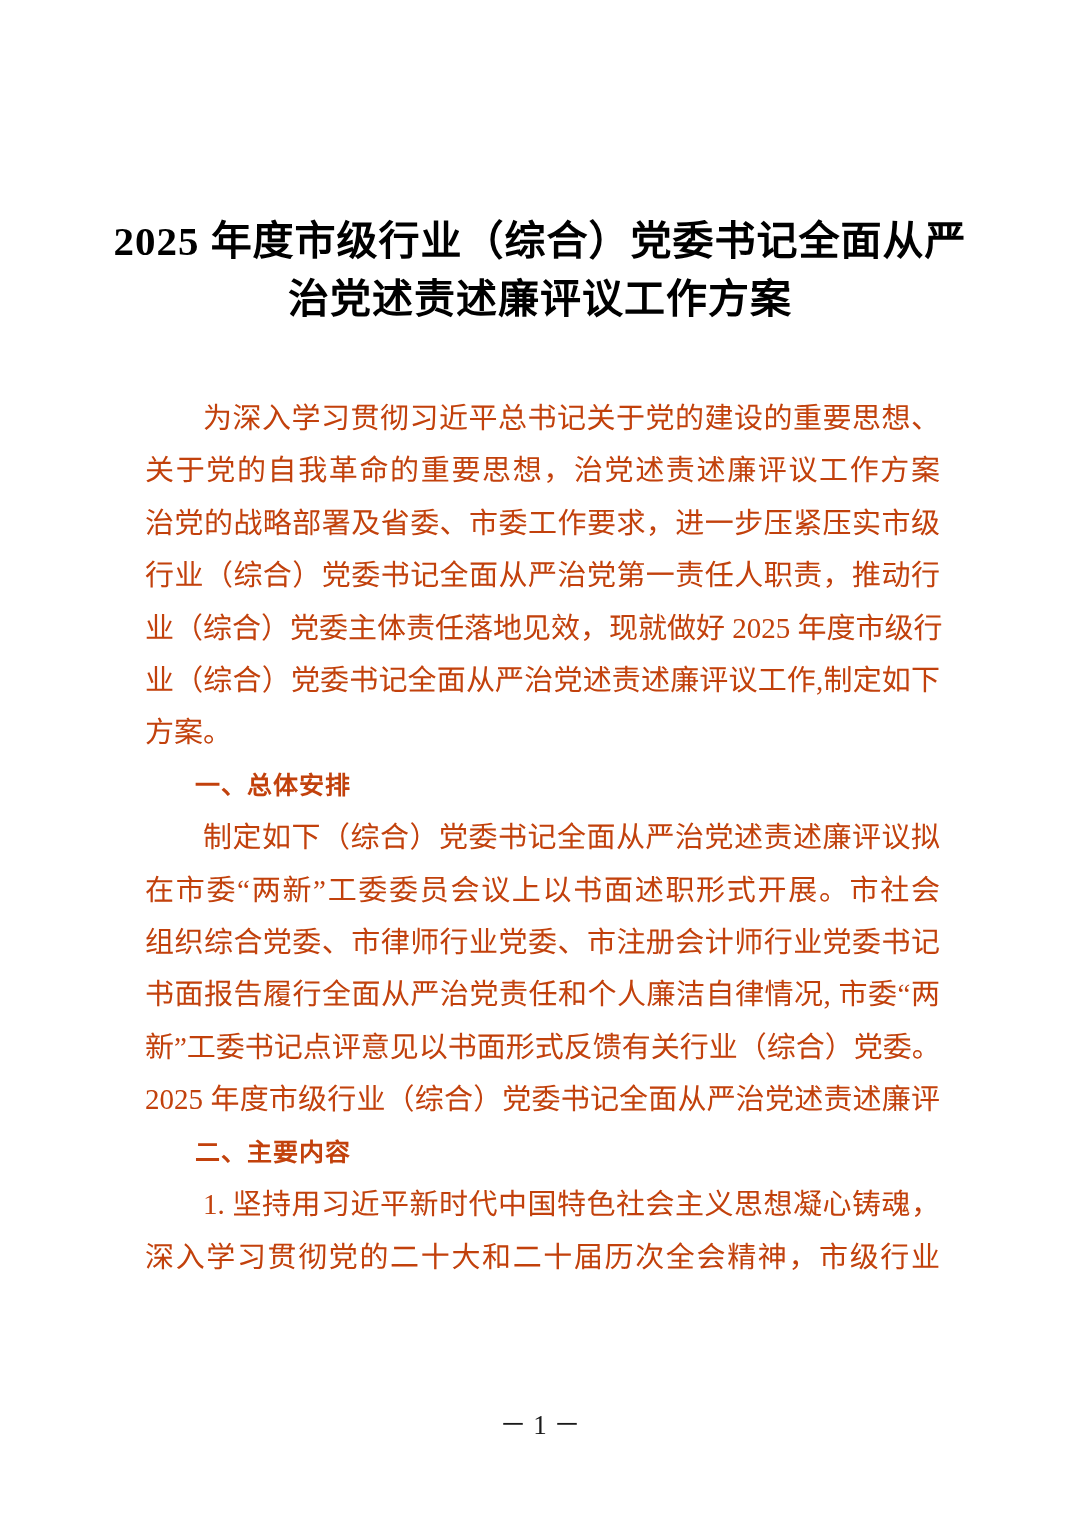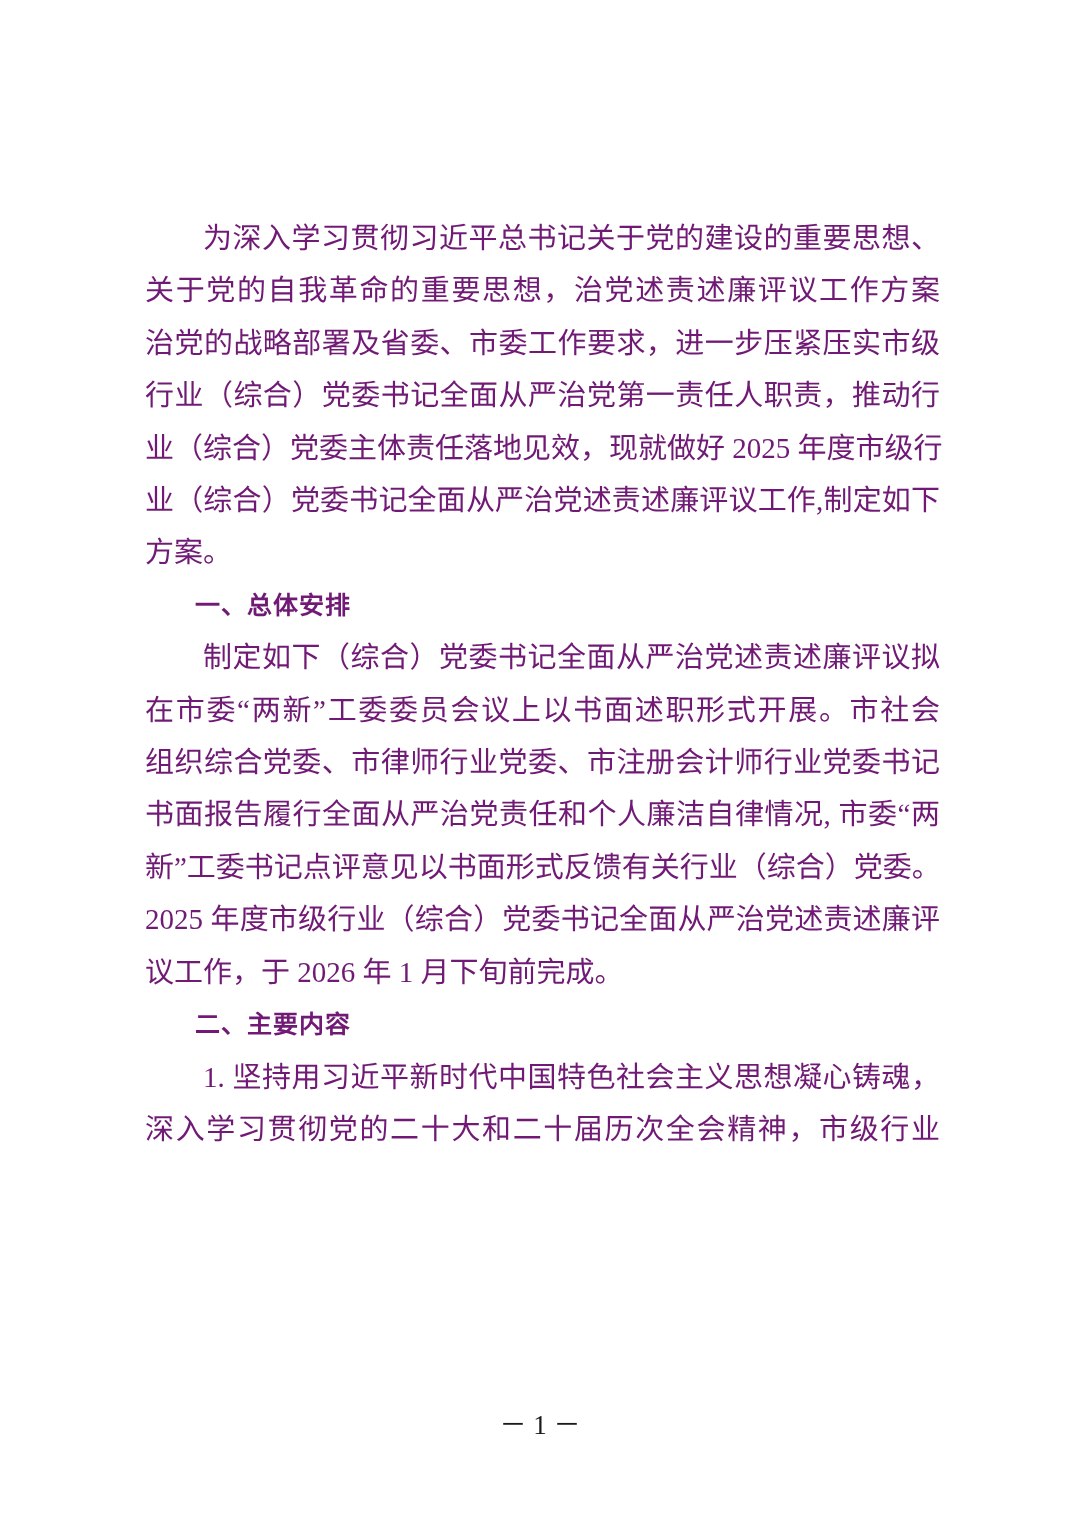--- a/index.html
+++ b/index.html
@@ -29,21 +29,21 @@
     white-space: nowrap;
   }
   .doc-title .tline { display: block; }
   
   .doc-body {
     margin-left: 145px;
     margin-right: 140px;
     font-family: "Liberation Serif", "DejaVu Serif", serif;
     font-size: 29px;
     line-height: 52.4px;
-    color: #701a75;
+    color: #c2410c;
   }
   .line {
     white-space: nowrap;
     text-align: justify;
   }
   .line.fill { text-align-last: justify; }
   .line.first { text-indent: 2em; }
   .line.end { text-align-last: left; }
   
   .heading {
@@ -64,40 +64,43 @@
     font-size: 27px;
     line-height: 30px;
     color: #1a1a1a;
   }
 </style>
 </head>
 <body>
 
 <div class="page">
 
+  <h1 class="doc-title">
+    <span class="tline">2025 年度市级行业（综合）党委书记全面从严</span>
+    <span class="tline">治党述责述廉评议工作方案</span>
+  </h1>
 
   <div class="doc-body">
 
     <div class="line fill first">为深入学习贯彻习近平总书记关于党的建设的重要思想、</div>
     <div class="line fill">关于党的自我革命的重要思想，治党述责述廉评议工作方案</div>
     <div class="line fill">治党的战略部署及省委、市委工作要求，进一步压紧压实市级</div>
     <div class="line fill">行业（综合）党委书记全面从严治党第一责任人职责，推动行</div>
     <div class="line fill">业（综合）党委主体责任落地见效，现就做好 2025 年度市级行</div>
     <div class="line fill">业（综合）党委书记全面从严治党述责述廉评议工作,制定如下</div>
     <div class="line end">方案。</div>
 
     <div class="heading">一、总体安排</div>
 
     <div class="line fill first">制定如下（综合）党委书记全面从严治党述责述廉评议拟</div>
     <div class="line fill">在市委“两新”工委委员会议上以书面述职形式开展。市社会</div>
     <div class="line fill">组织综合党委、市律师行业党委、市注册会计师行业党委书记</div>
     <div class="line fill">书面报告履行全面从严治党责任和个人廉洁自律情况, 市委“两</div>
     <div class="line fill">新”工委书记点评意见以书面形式反馈有关行业（综合）党委。</div>
     <div class="line fill">2025 年度市级行业（综合）党委书记全面从严治党述责述廉评</div>
-    <div class="line end">议工作，于 2026 年 1 月下旬前完成。</div>
 
     <div class="heading">二、主要内容</div>
 
     <div class="line fill first">1. 坚持用习近平新时代中国特色社会主义思想凝心铸魂，</div>
     <div class="line fill">深入学习贯彻党的二十大和二十届历次全会精神，市级行业</div>
 
   </div>
 
   <div class="footer">－ 1 －</div>
 

